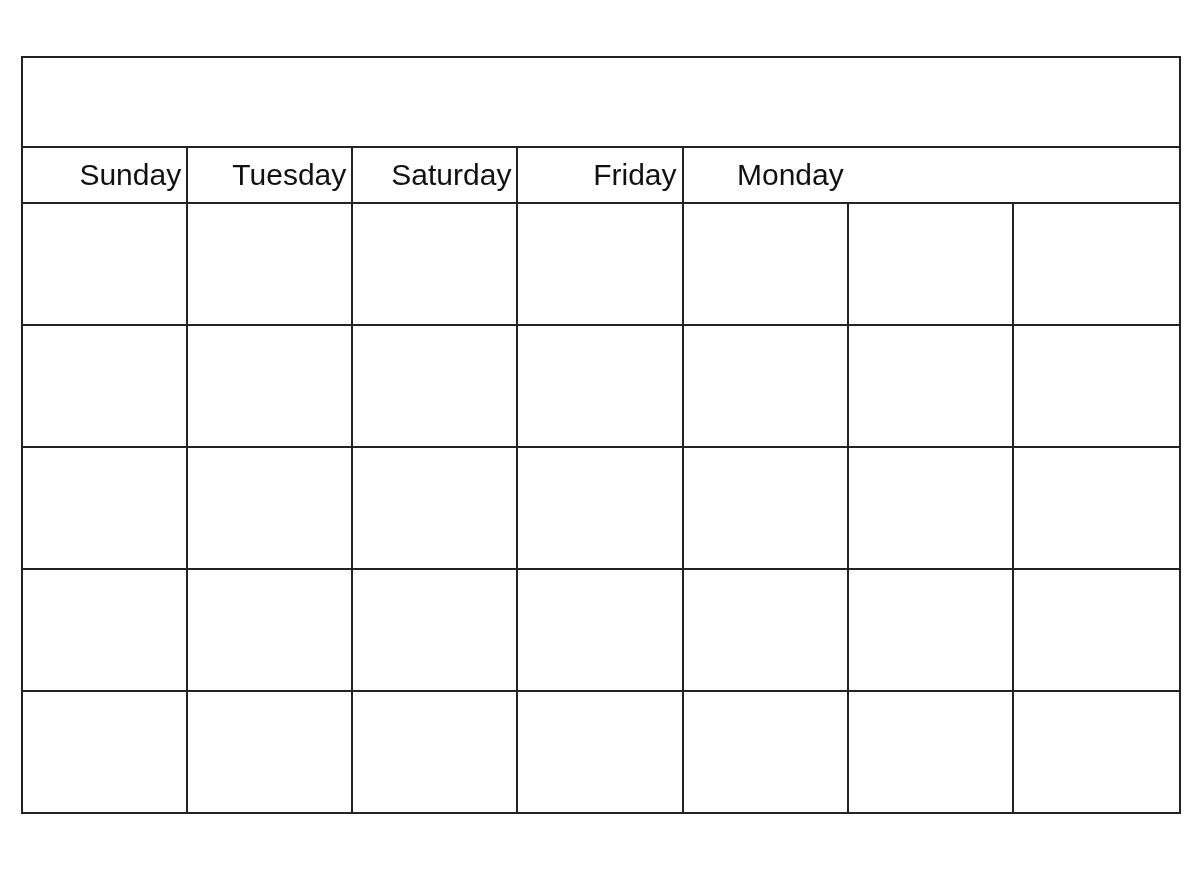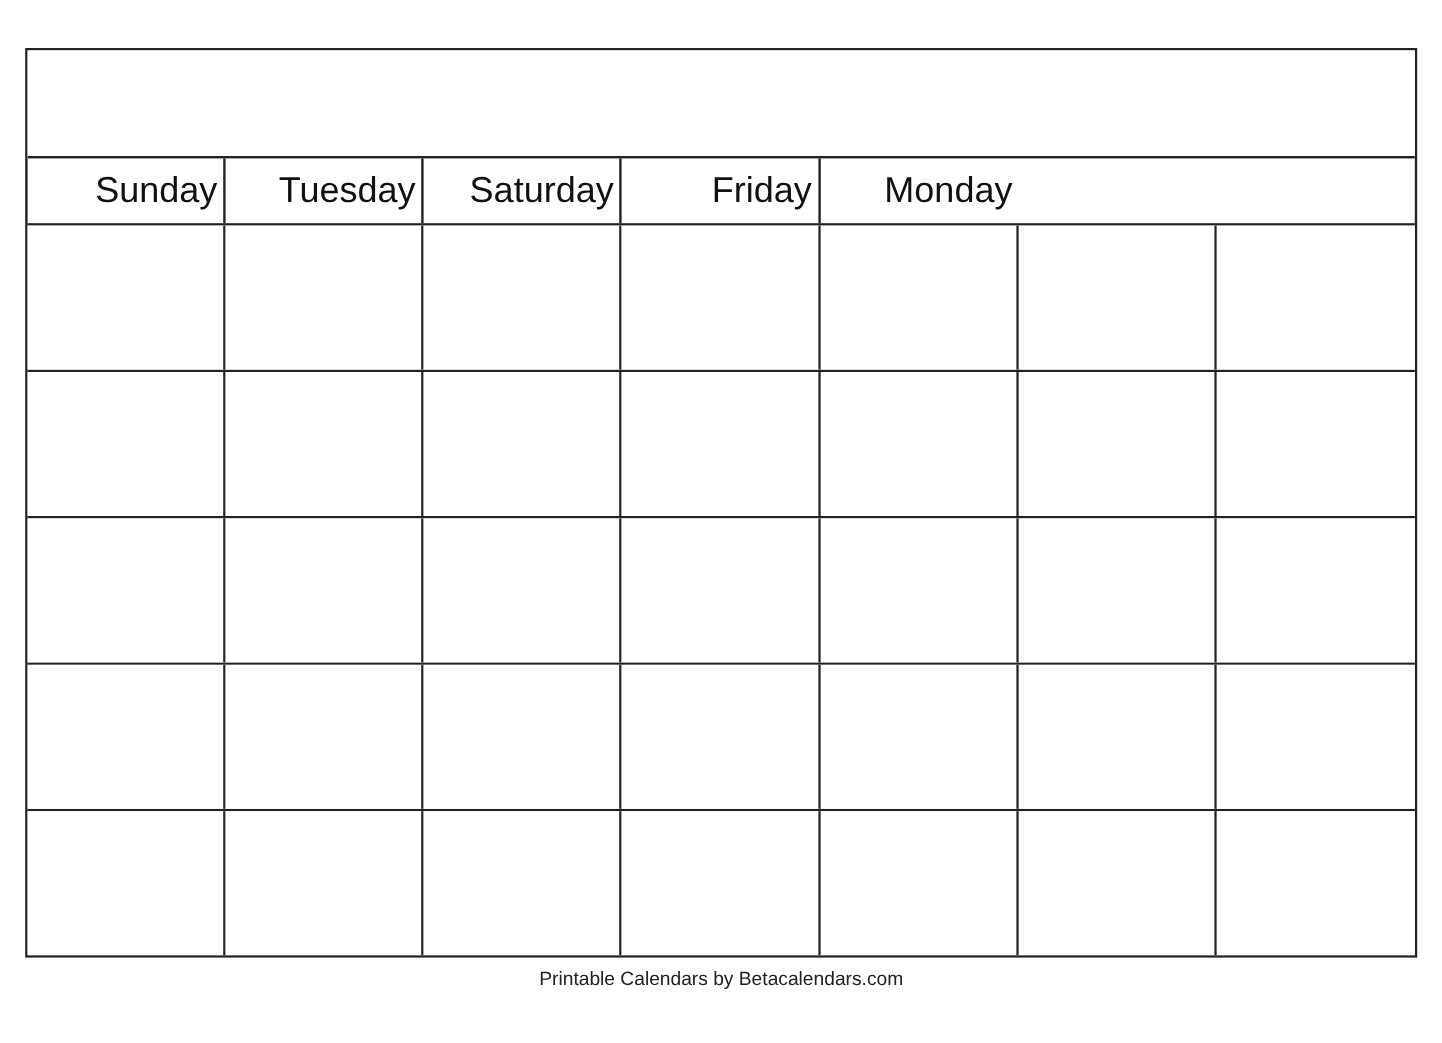--- a/index.html
+++ b/index.html
@@ -144,14 +144,13 @@
         <div class="calendar-cell"></div>
         <div class="calendar-cell"></div>
         <div class="calendar-cell"></div>
         <div class="calendar-cell"></div>
         <div class="calendar-cell"></div>
         <div class="calendar-cell"></div>
       </div>
     </div>
   </div>
 
-  <div class="calendar-footer">Printable Calendars by Betacalendars.com</div>
 </div>
 
 </body></html>

